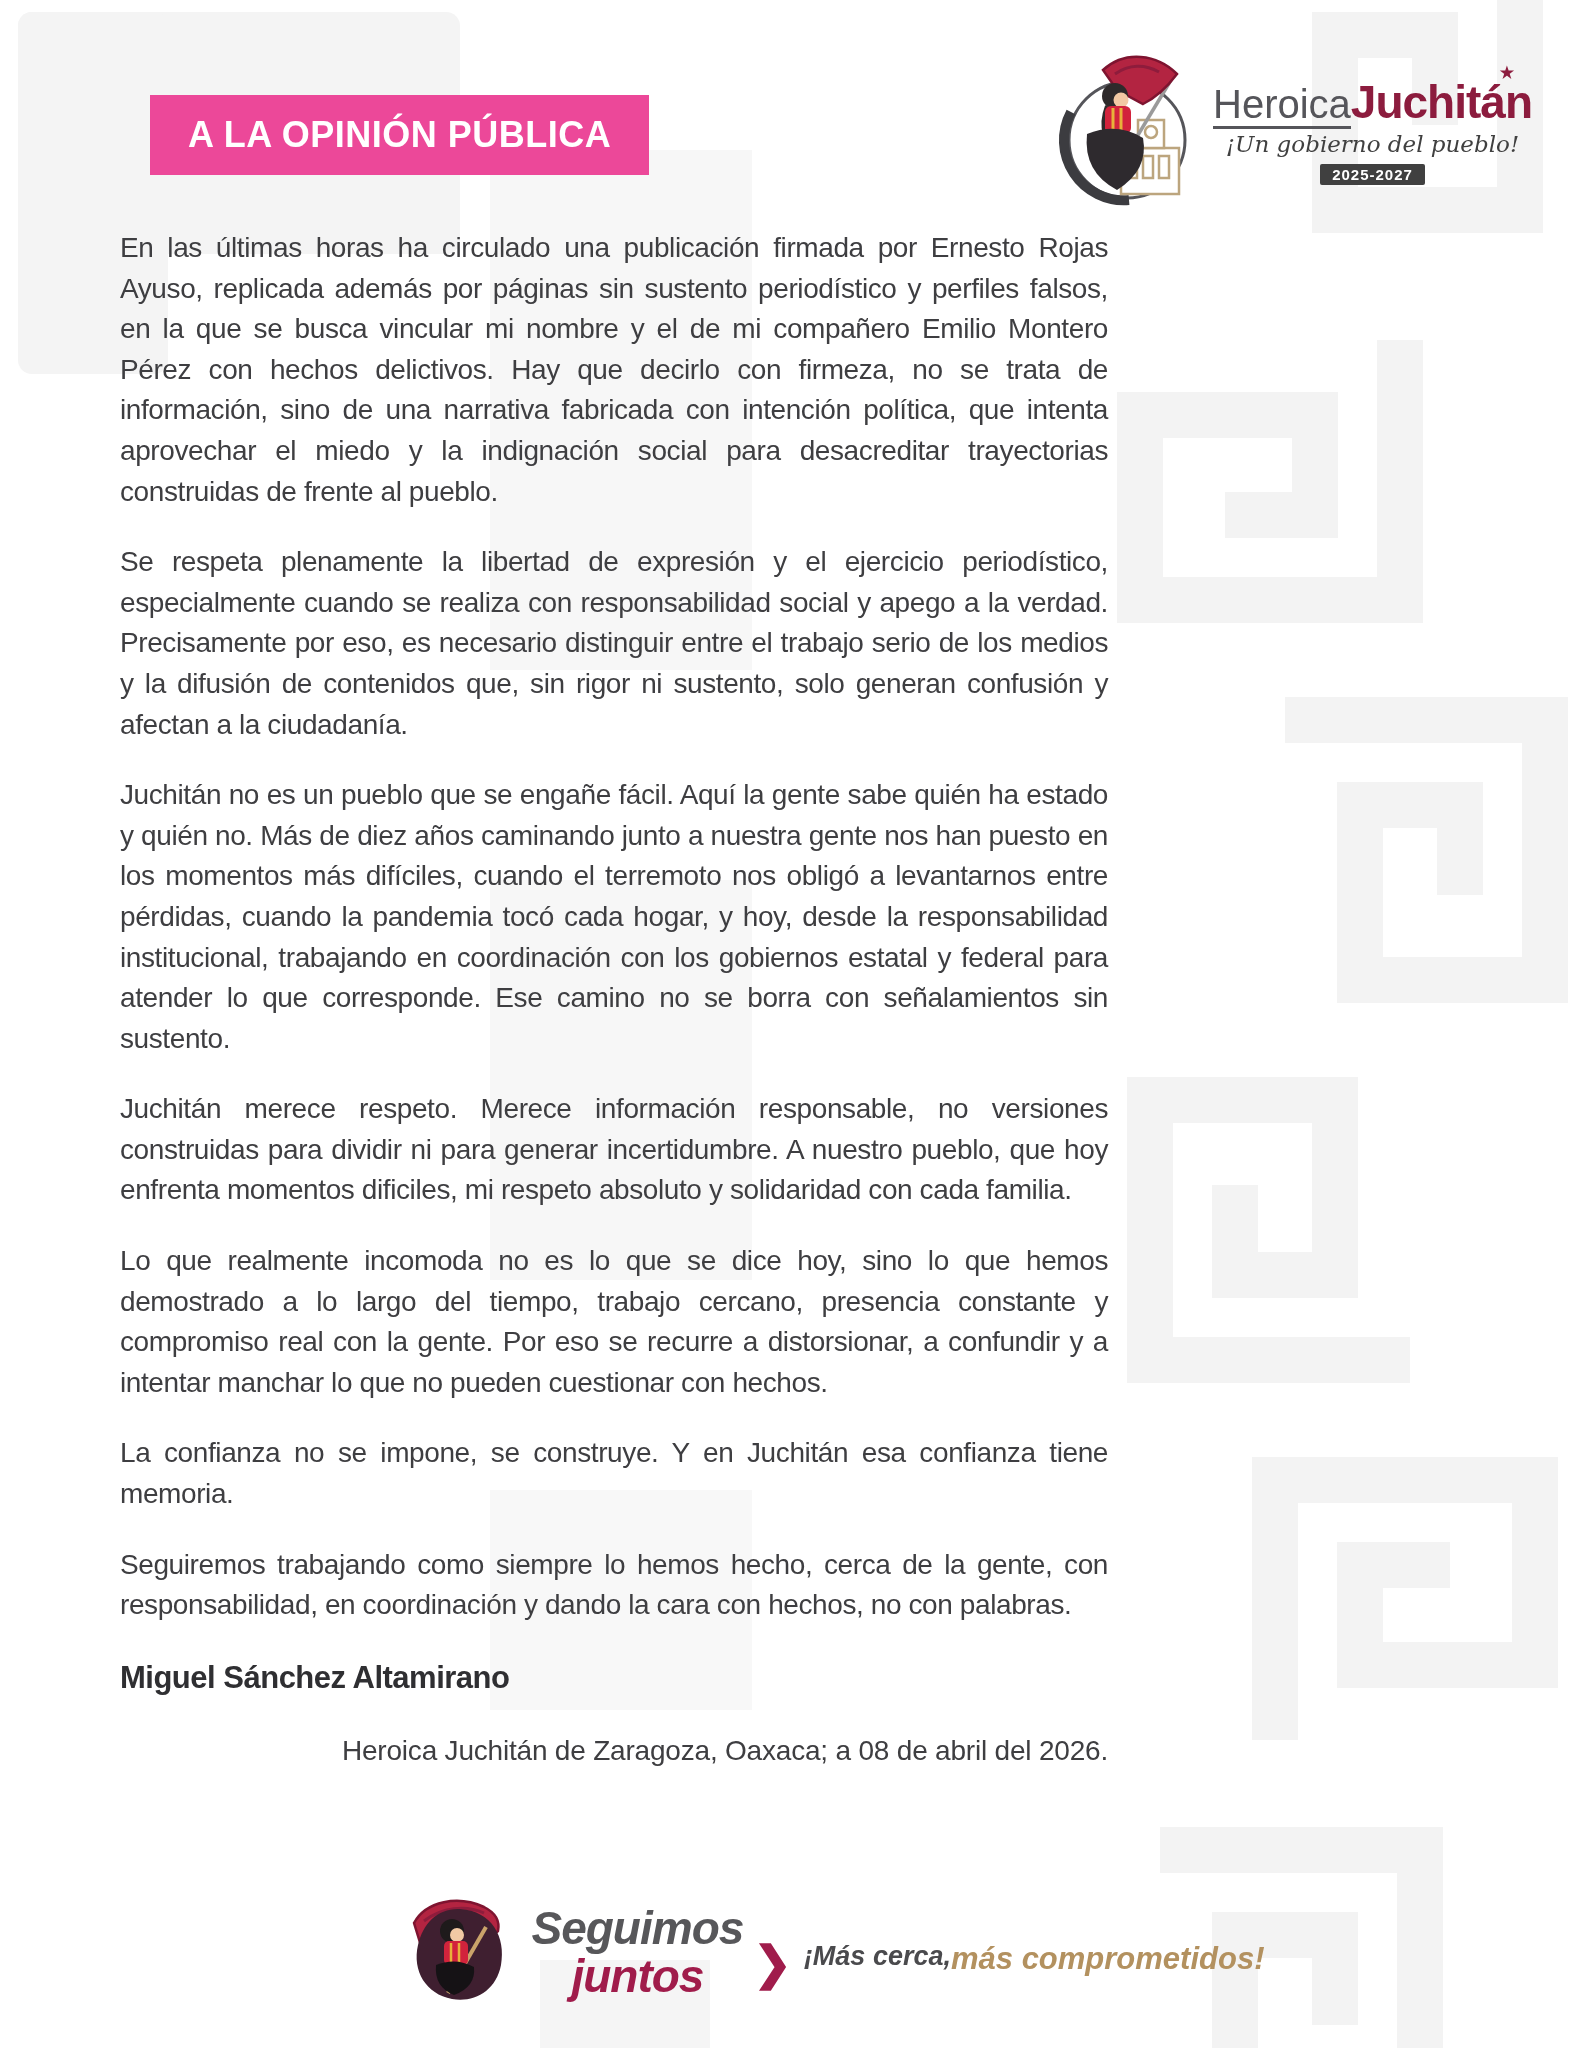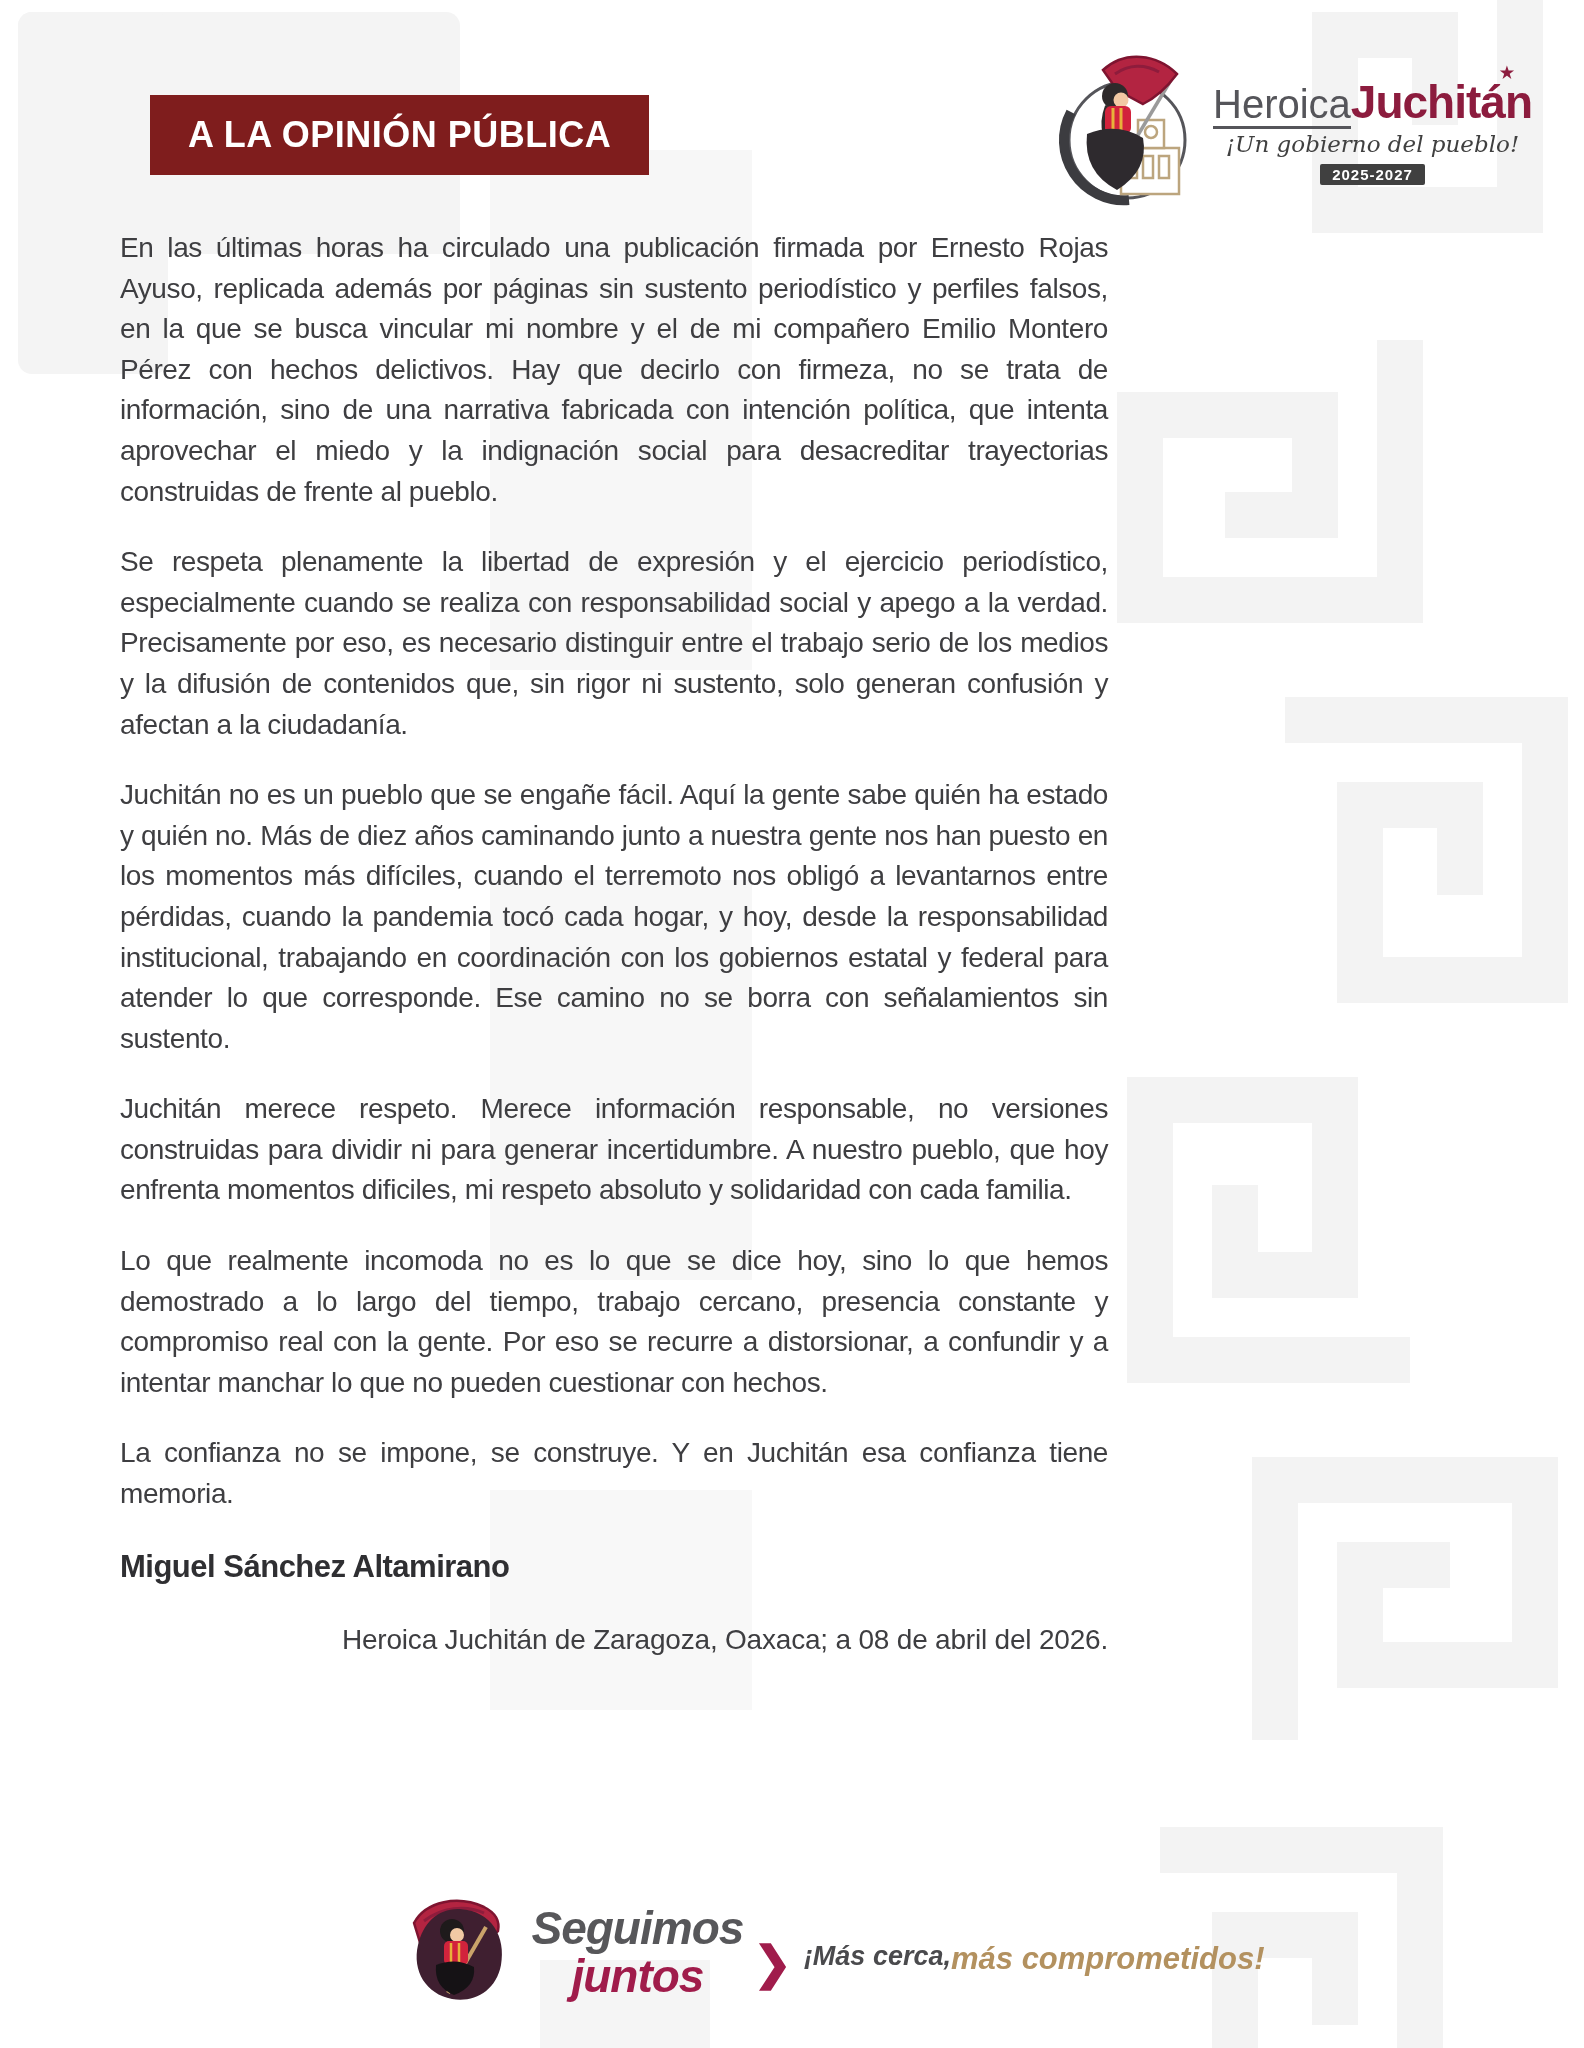--- a/index.html
+++ b/index.html
@@ -8,21 +8,21 @@
     width:1584px;height:2048px;
     background:#ffffff;
     overflow:hidden;
     font-family:"Liberation Sans",sans-serif;
   }
   .bg{position:absolute;inset:0;z-index:0;pointer-events:none;}
 
   
   .banner{
     position:absolute;left:150px;top:95px;z-index:2;
-    background:#7f1d1d;color:#ffffff;
+    background:#ec4899;color:#ffffff;
     font-weight:bold;font-size:36px;letter-spacing:.5px;
     padding:19px 38px;white-space:nowrap;
   }
   .logo{
     position:absolute;top:48px;right:52px;z-index:2;
     display:flex;align-items:center;gap:10px;
   }
   .logo-emblem{width:158px;height:168px;flex:0 0 auto;}
   .logo-text{display:flex;flex-direction:column;align-items:center;}
   .logo-name{white-space:nowrap;line-height:1;position:relative;}
@@ -143,20 +143,21 @@
     </div>
   </div>
 
   <main class="letter">
     <p>En las últimas horas ha circulado una publicación firmada por Ernesto Rojas Ayuso, replicada además por páginas sin sustento periodístico y perfiles falsos, en la que se busca vincular mi nombre y el de mi compañero Emilio Montero Pérez con hechos delictivos. Hay que decirlo con firmeza, no se trata de información, sino de una narrativa fabricada con intención política, que intenta aprovechar el miedo y la indignación social para desacreditar trayectorias construidas de frente al pueblo.</p>
     <p>Se respeta plenamente la libertad de expresión y el ejercicio periodístico, especialmente cuando se realiza con responsabilidad social y apego a la verdad. Precisamente por eso, es necesario distinguir entre el trabajo serio de los medios y la difusión de contenidos que, sin rigor ni sustento, solo generan confusión y afectan a la ciudadanía.</p>
     <p>Juchitán no es un pueblo que se engañe fácil. Aquí la gente sabe quién ha estado y quién no. Más de diez años caminando junto a nuestra gente nos han puesto en los momentos más difíciles, cuando el terremoto nos obligó a levantarnos entre pérdidas, cuando la pandemia tocó cada hogar, y hoy, desde la responsabilidad institucional, trabajando en coordinación con los gobiernos estatal y federal para atender lo que corresponde. Ese camino no se borra con señalamientos sin sustento.</p>
     <p>Juchitán merece respeto. Merece información responsable, no versiones construidas para dividir ni para generar incertidumbre. A nuestro pueblo, que hoy enfrenta momentos dificiles, mi respeto absoluto y solidaridad con cada familia.</p>
     <p>Lo que realmente incomoda no es lo que se dice hoy, sino lo que hemos demostrado a lo largo del tiempo, trabajo cercano, presencia constante y compromiso real con la gente. Por eso se recurre a distorsionar, a confundir y a intentar manchar lo que no pueden cuestionar con hechos.</p>
     <p>La confianza no se impone, se construye. Y en Juchitán esa confianza tiene memoria.</p>
+    <p>Seguiremos trabajando como siempre lo hemos hecho, cerca de la gente, con responsabilidad, en coordinación y dando la cara con hechos, no con palabras.</p>
     <p class="signature">Miguel Sánchez Altamirano</p>
     <p class="dateline">Heroica Juchitán de Zaragoza, Oaxaca; a 08 de abril del 2026.</p>
   </main>
 
   <div class="footer">
     <svg class="footer-emblem" viewBox="0 0 118 118" aria-hidden="true">
 
       <path d="M 14 30 C 26 8 58 2 84 14 C 96 20 100 28 98 38 C 84 52 62 56 44 50 L 22 56 Z" fill="#B32441" stroke="#7E1430" stroke-width="2.5"></path>
       <path d="M 24 28 C 42 14 66 12 84 20" fill="none" stroke="#8E1C3C" stroke-width="3"></path>
 

